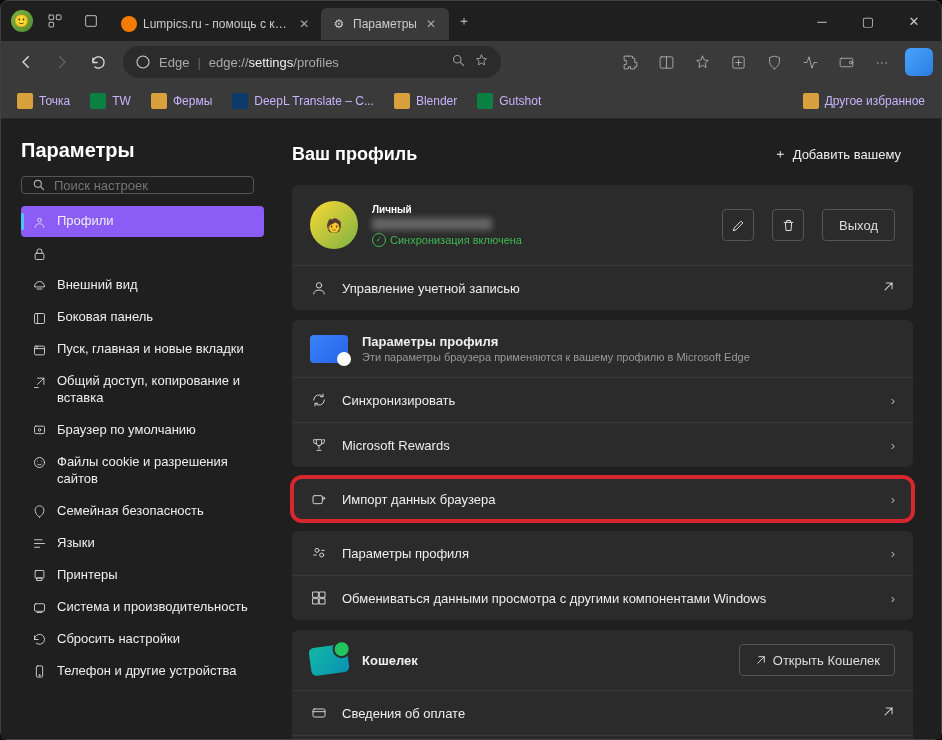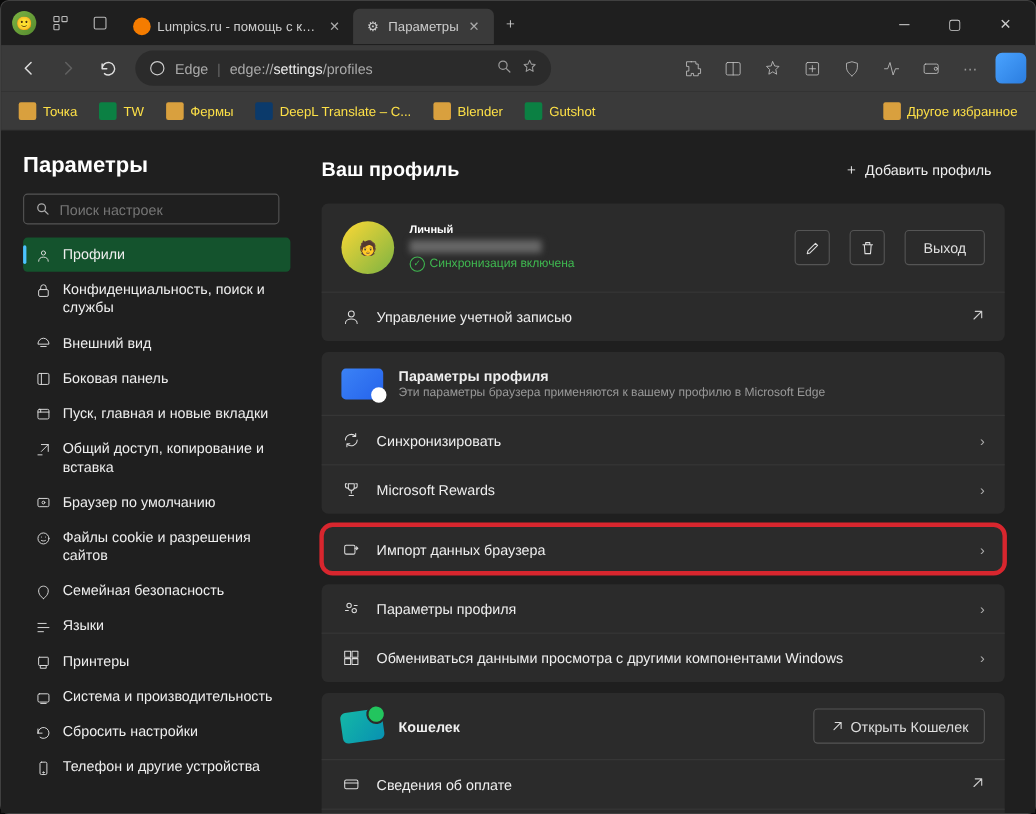--- a/index.html
+++ b/index.html
@@ -24,33 +24,33 @@
 .nav-btn { width:34px; height:34px; display:flex; align-items:center; justify-content:center; color:#999; border-radius:4px; }
 .addr { flex:0 0 auto; display:flex; align-items:center; height:32px; background:#2b2b2b; border-radius:16px; padding:0 12px; gap:8px; margin:0 6px; width:378px; }
 .addr-icon { color:#aaa; display:flex; align-items:center; }
 .addr-text { color:#aaa; font-size:13px; }
 .addr-text .hl { color:#eee; }
 .addr-right { margin-left:auto; display:flex; gap:8px; color:#888; }
 .toolbar-right { display:flex; align-items:center; gap:2px; margin-left:auto; }
 .toolbar-right .nav-btn svg { width:17px; height:17px; }
 .copilot { width:28px; height:28px; border-radius:6px; background:linear-gradient(135deg,#4aa3ff,#2b7de0); margin-left:4px; }
 .bookmarks { height:36px; display:flex; align-items:center; gap:4px; padding:0 8px; background:#3a3a3a; border-bottom:1px solid #2a2a2a; }
-.bm { display:flex; align-items:center; gap:6px; padding:4px 8px; border-radius:4px; font-size:12px; color:#fde047; }
+.bm { display:flex; align-items:center; gap:6px; padding:4px 8px; border-radius:4px; font-size:12px; color:#c4b5fd; }
 .bm-icon { width:16px; height:16px; border-radius:2px; flex-shrink:0; }
 .bm-folder { background:#d9a03e; }
 .bm-green { background:#0b8043; }
 .bm.other { margin-left:auto; }
 .content { flex:1; display:flex; background:#1f1f1f; overflow:hidden; }
 .sidebar { width:275px; padding:20px 12px 12px 20px; overflow-y:auto; }
 .sidebar h1 { font-size:20px; font-weight:600; color:#fff; margin-bottom:14px; }
-.search-box { display:flex; align-items:center; gap:8px; height:28px; border:1px solid #555; border-radius:4px; padding:0 10px; margin-bottom:12px; margin-right:10px; }
+.search-box { display:flex; align-items:center; gap:8px; height:18px; border:1px solid #555; border-radius:4px; padding:0 10px; margin-bottom:12px; margin-right:10px; }
 .search-box input { background:transparent; border:none; color:#ccc; font-size:13px; outline:none; flex:1; }
 .side-list { display:flex; flex-direction:column; gap:1px; }
 .side-item { display:flex; align-items:flex-start; gap:10px; padding:7px 10px; border-radius:4px; font-size:13px; color:#eee; line-height:1.3; cursor:pointer; }
-.side-item.active { background:#14532d; position:relative;align-items:flex-end; }
+.side-item.active { background:#8b5cf6; position:relative;align-items:flex-end; }
 .side-item.active::before { content:""; position:absolute; left:0; top:7px; bottom:7px; width:3px; background:#4cc2ff; border-radius:2px; }
 .side-ico { width:16px; height:16px; flex-shrink:0; display:flex; align-items:center; justify-content:center; margin-top:1px; }
 .side-ico svg { width:15px; height:15px; stroke:#ddd; fill:none; stroke-width:1.4; }
 .main { flex:1; padding:20px 28px 12px 16px; overflow-y:auto; }
 .main-header { display:flex; align-items:center; justify-content:space-between; margin-bottom:16px; }
 .main-header h2 { font-size:18px; font-weight:600; color:#fff; }
 .add-profile { display:flex; align-items:center; gap:6px; color:#eee; padding:6px 12px; border-radius:4px; font-size:13px; }
 .card { background:#2b2b2b; border-radius:6px; margin-bottom:10px; }
 .profile-card { padding:16px 18px; display:flex; align-items:center; gap:14px; }
 .avatar-big { width:48px; height:48px; border-radius:50%; background:linear-gradient(135deg,#fdd835,#7cb342); display:flex; align-items:center; justify-content:center; overflow:hidden; }
@@ -249,21 +249,20 @@
             </span>
             <span>Профили</span>
           </div>
           <div class="side-item">
             <span class="side-ico">
               <svg viewBox="0 0 24 24">
                 <rect x="5" y="10" width="14" height="10" rx="2"></rect>
                 <path d="M8 10V7a4 4 0 0 1 8 0v3"></path>
               </svg>
             </span>
-            <span>Конфиденциальность, поиск и службы</span>
           </div>
           <div class="side-item">
             <span class="side-ico">
               <svg viewBox="0 0 24 24">
                 <path d="M4 12a8 8 0 0 1 16 0z"></path>
                 <path d="M8 16h8"></path>
               </svg>
             </span>
             <span>Внешний вид</span>
           </div>
@@ -363,21 +362,21 @@
             <span>Телефон и другие устройства</span>
           </div>
         </div>
     </div>
 
     <div class="main">
       <div class="main-header">
         <h2>Ваш профиль</h2>
         <div class="add-profile">
             <span>＋</span>
-            <span>Добавить профиль</span>
+            <span>Добавить вашему</span>
           </div>
       </div>
 
       <div class="card">
         <div class="profile-card">
           <div class="avatar-big">🧑</div>
           <div class="profile-info">
             <div class="profile-name">Личный</div>
             <div class="profile-blur"></div>
             <div class="profile-sync">Синхронизация включена</div>

